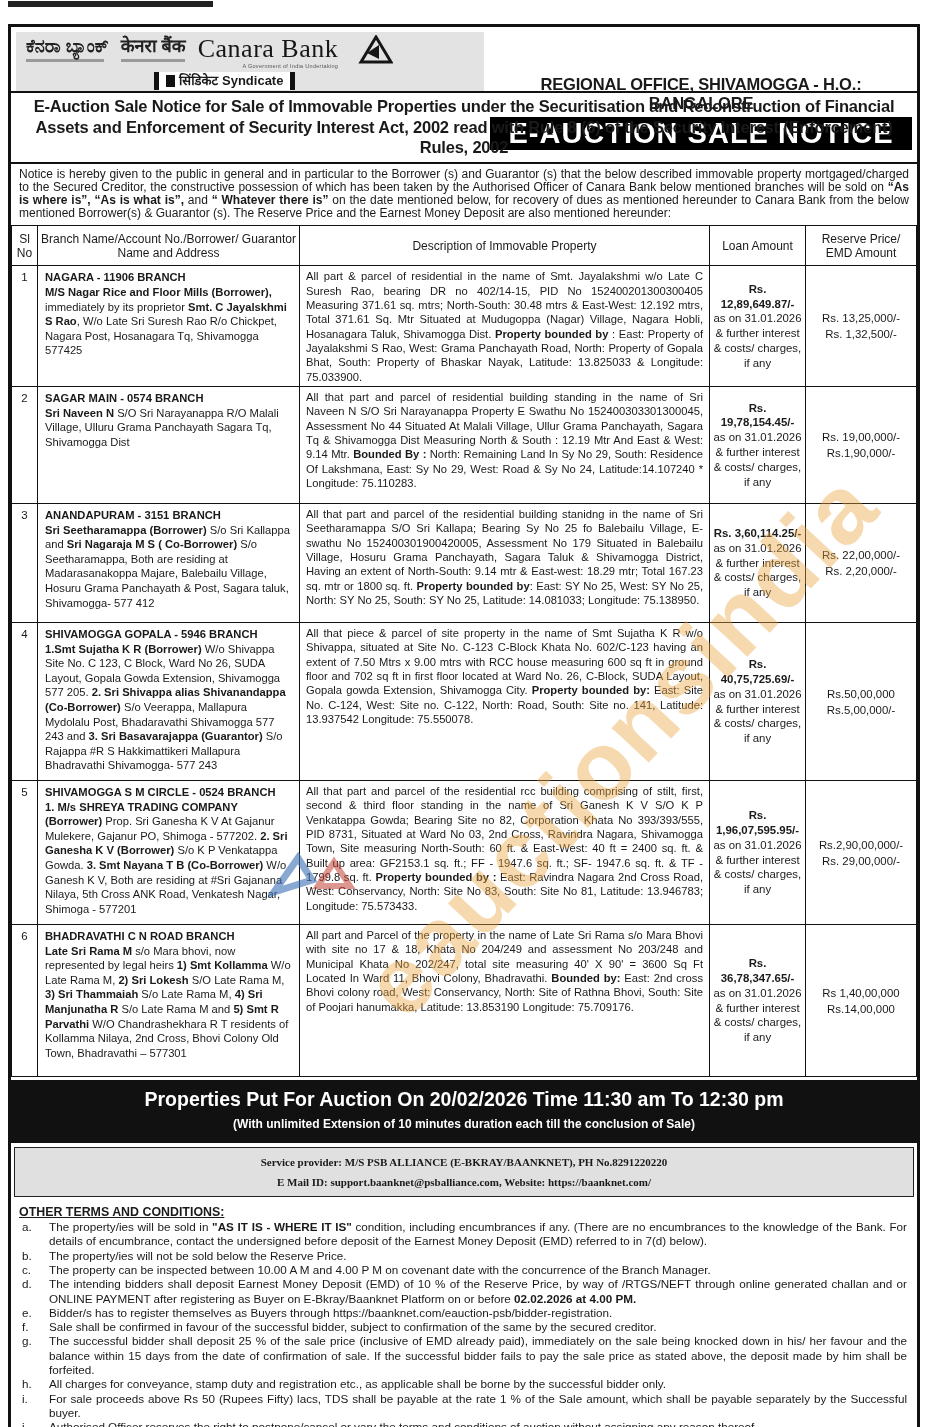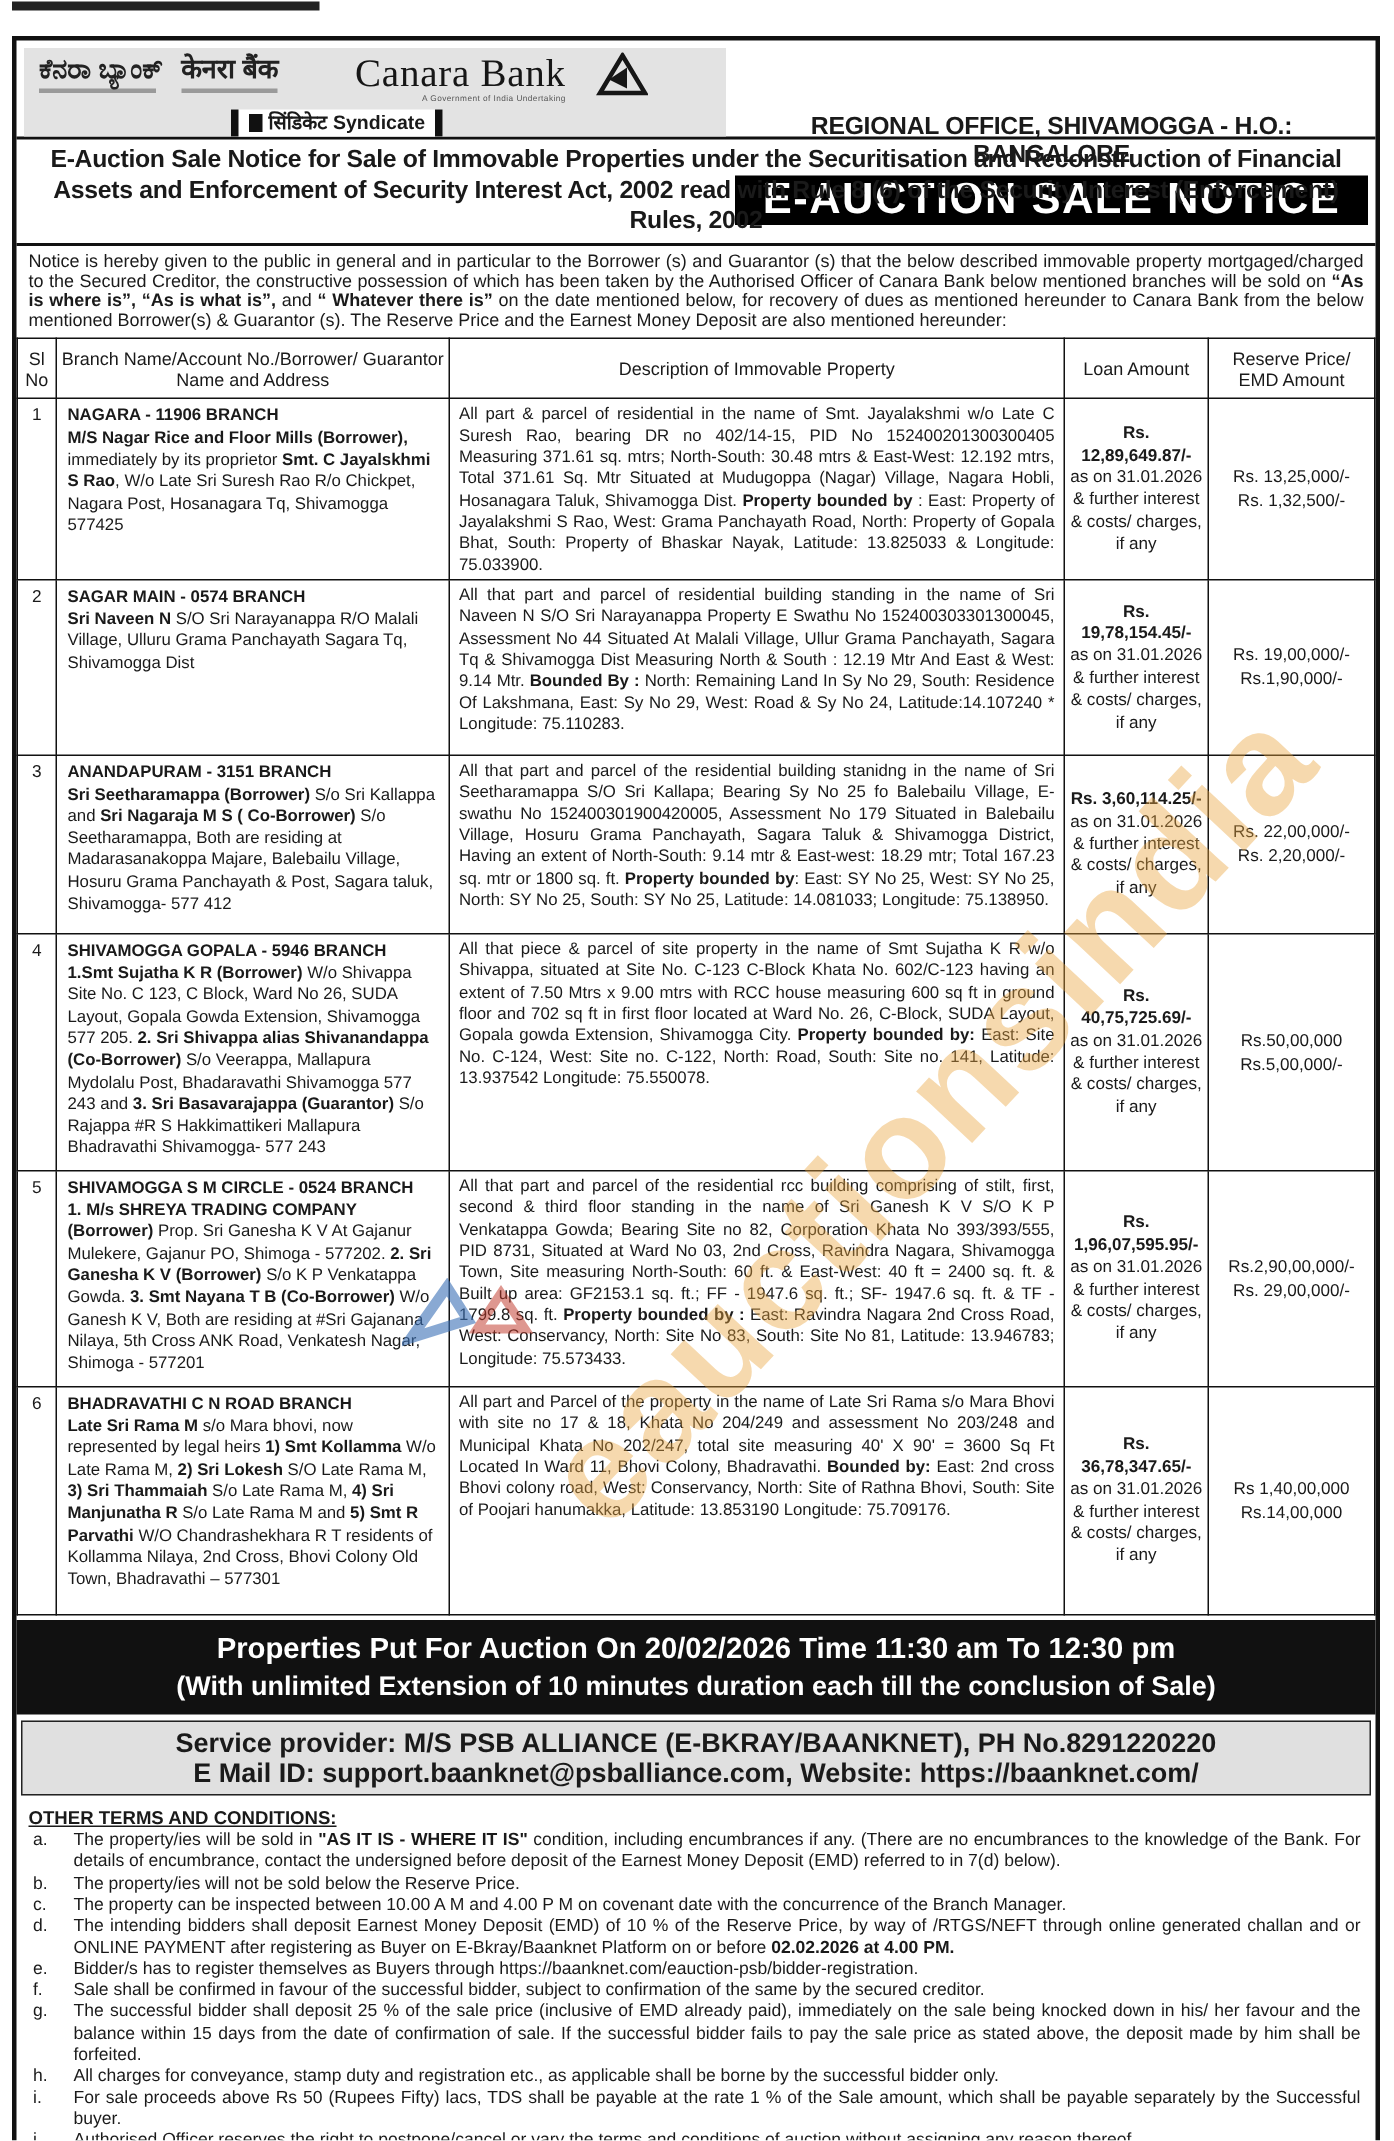--- a/index.html
+++ b/index.html
@@ -7,21 +7,21 @@
   .page { position: relative; width: 929px; height: 1427px; background: #fff; overflow: hidden; }
   .scan-strip { position: absolute; left: 8px; top: 1px; width: 205px; height: 6px; background: #222; }
   .doc { position: absolute; left: 8px; top: 24px; width: 912px; border: 3px solid #111; background: #fff; }
 
   
   .header { display: flex; border-bottom: 2.5px solid #111; padding: 5px 5px 0 5px; height: 66px; }
   .logo-box { flex: 0 0 468px; background: #e3e3e3; padding: 3px 6px 2px 10px; }
   .logo-line { display: flex; align-items: flex-start; gap: 12px; }
   .logo-kn .big, .logo-hi .big { font-weight: bold; font-size: 18px; line-height: 22px; color: #222; }
   .tinyline { height: 3px; background: #9a9a9a; margin-top: 2px; }
-  .logo-en { display: flex; align-items: flex-start; gap: 19px; margin-left: 39px; }
+  .logo-en { display: flex; align-items: flex-start; gap: 19px; }
   .canara-en { font-family: "Liberation Serif", serif; font-size: 26px; line-height: 27px; color: #161616; letter-spacing: 0.5px; }
   .gov-line { font-size: 5.5px; color: #555; text-align: right; margin-top: 1px; letter-spacing: 0.3px; }
   .syndicate-badge { background: #fff; width: max-content; margin: 3px 0 0 128px; padding: 0 7px; font-weight: bold;
       font-size: 13px; line-height: 18px; border-left: 5px solid #111; border-right: 5px solid #111; display: flex; align-items: center; gap: 4px; }
   .synd-flag { width: 9px; height: 12px; background: #111; display: inline-block; }
   .header-right { flex: 1; display: flex; flex-direction: column; padding-left: 6px; margin-top: 40px; }
   .regional { text-align: center; font-weight: bold; font-size: 16.5px; letter-spacing: -0.2px; padding: 3px 0 4px; }
   .eauction-bar { background: #000000; color: #fff; text-align: center; font-weight: bold; font-size: 29px;
       letter-spacing: 1px; flex: 1; display: flex; align-items: center; justify-content: center; }
 
@@ -45,23 +45,23 @@
   tbody tr:nth-child(1) { height: 103px; }
   tbody tr:nth-child(2) { height: 117px; }
   tbody tr:nth-child(3) { height: 119px; }
   tbody tr:nth-child(4) { height: 158px; }
   tbody tr:nth-child(5) { height: 144px; }
   tbody tr:nth-child(6) { height: 152px; }
 
   
   .auction-banner { margin-top: 3px; background: #111; color: #fff; text-align: center; padding: 6px 0 7px; }
   .banner-l1 { font-weight: bold; font-size: 19.5px; line-height: 26px; }
-  .banner-l2 { font-weight: bold; font-size: 18px; line-height: 24px; }
+  .banner-l2 { font-weight: bold; font-size: 12px; line-height: 24px; }
   .service-box { margin: 4px 3px; background: #e0e0e0; border: 1.5px solid #222; text-align: center;
-      padding: 4px 0; font-weight: bold; font-size: 18px; line-height: 20px; }
+      padding: 4px 0; font-weight: bold; font-size: 11px; line-height: 20px; font-family: Liberation Serif, serif; }
 
   
   .terms { padding: 3px 8px 2px; }
   .terms-heading { font-weight: bold; text-decoration: underline; font-size: 12.4px; line-height: 16px; }
   .term { display: flex; font-size: 11.7px; line-height: 14.3px; }
   .term .letter { flex: 0 0 30px; padding-left: 3px; }
   .term .ttext { flex: 1; text-align: justify; padding-right: 2px; }
 
   
   .watermark { position: absolute; left: 620px; top: 745px; transform: translate(-50%,-50%) rotate(-47deg);

